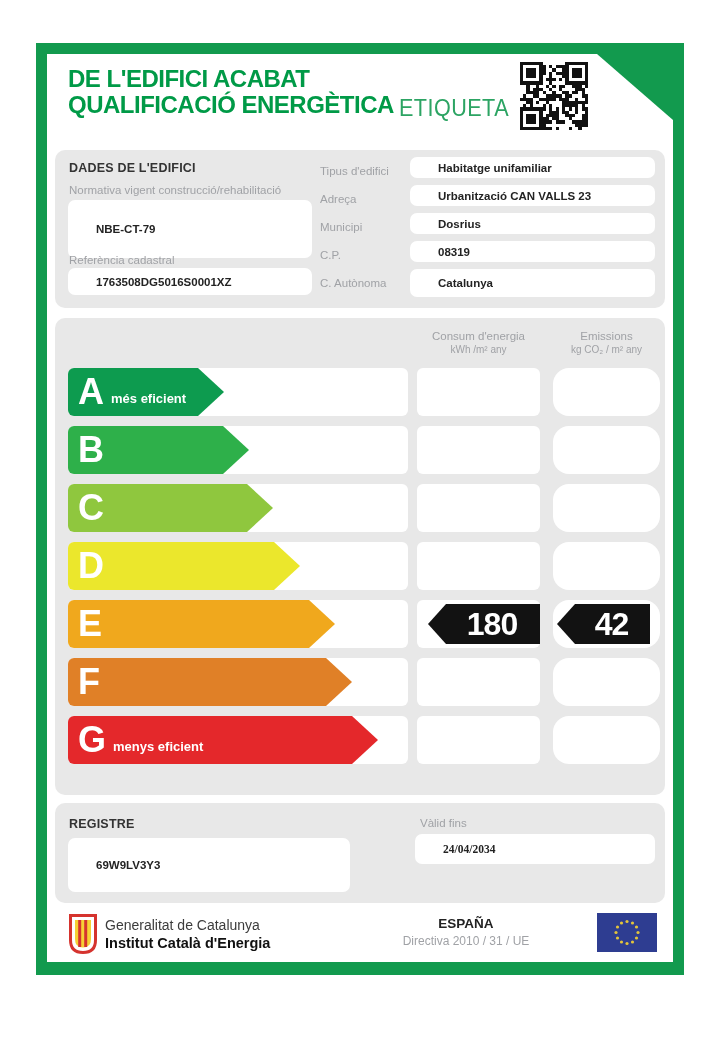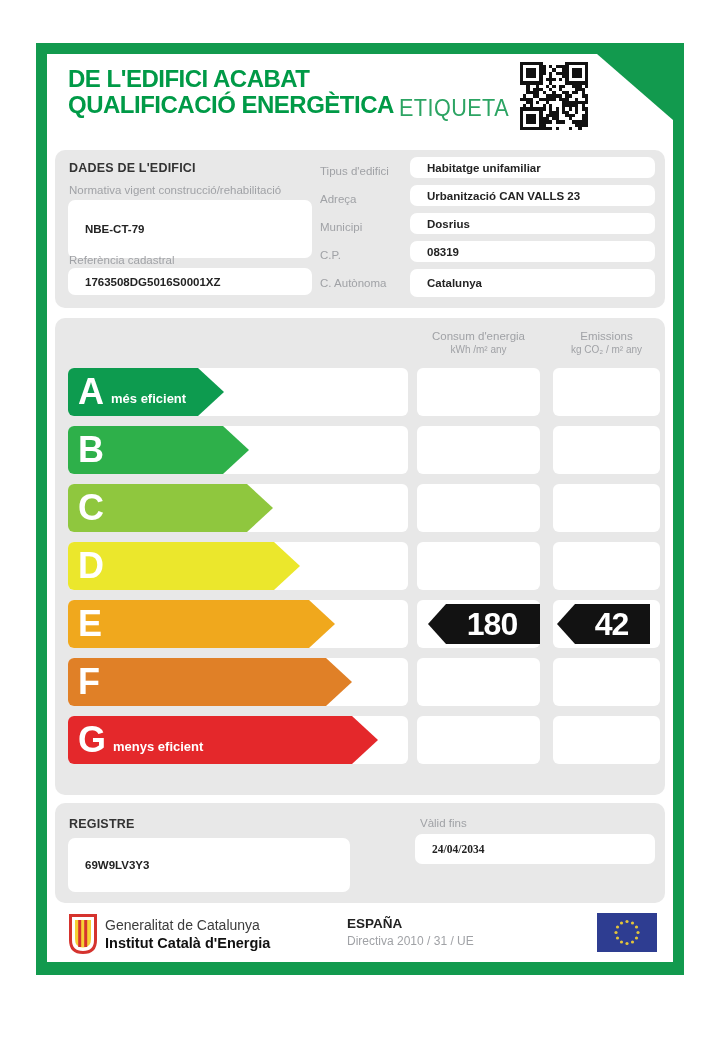--- a/index.html
+++ b/index.html
@@ -28,47 +28,47 @@
             transform:scaleX(0.9);transform-origin:left center;letter-spacing:0.5px;}
   .qr{position:absolute;left:473px;top:8px;width:68px;height:68px;}
   
   .panel{position:absolute;left:8px;width:610px;background:var(--panel-gray);border-radius:10px;}
   .panel-dades{top:96px;height:158px;}
   .panel-escala{top:264px;height:477px;}
   .panel-registre{top:749px;height:100px;}
   .sec-title{position:absolute;font-size:12.5px;font-weight:bold;color:#333;letter-spacing:0.2px;}
   .lbl{position:absolute;font-size:11.5px;color:var(--label-gray);}
   .box{position:absolute;background:#fff;border-radius:7px;display:flex;align-items:center;}
-  .box .val{font-size:11.5px;font-weight:bold;color:var(--value-dark);padding-left:17px;}
+  .box .val{font-size:11.5px;font-weight:bold;color:var(--value-dark);padding-left:28px;}
   
   .colhead{position:absolute;text-align:center;color:var(--label-gray);}
   .colhead .ch1{font-size:11.5px;}
   .colhead .ch2{font-size:10px;margin-top:2px;}
   .scale-rows{position:absolute;left:13px;top:50px;width:592px;}
   .scale-row{position:absolute;left:0;width:592px;height:48px;}
   .track{position:absolute;left:0;top:0;width:340px;height:48px;background:#fff;border-radius:6px;}
   .band-arrow{position:absolute;left:0;top:0;height:48px;border-radius:6px 0 0 6px;
               clip-path:polygon(0 0, calc(100% - 26px) 0, 100% 50%, calc(100% - 26px) 100%, 0 100%);
               display:flex;align-items:center;}
   .band-letter{font-size:36px;font-weight:bold;color:#fff;margin-left:10px;line-height:44px;}
   .band-note{font-size:13px;font-weight:bold;color:#fff;margin-left:7px;margin-top:12px;}
   .cell{position:absolute;top:0;height:48px;background:#fff;border-radius:6px;}
   .cell.c1{left:349px;width:123px;}
-  .cell.c2{left:485px;width:107px;}
+  .cell.c2{left:485px;width:107px;border-radius:16px;}
   .val-arrow{position:absolute;top:4px;height:40px;background:var(--arrow-black);
              clip-path:polygon(18px 0, 100% 0, 100% 100%, 18px 100%, 0 50%);
              color:#fff;font-weight:bold;font-size:32px;line-height:40px;text-align:center;
              padding-left:16px;letter-spacing:-1px;}
   .val-arrow.consum{right:0;width:112px;}
   .val-arrow.emiss{left:4px;width:93px;}
   
   .footer-org{position:absolute;left:58px;top:862px;font-size:14px;color:#3c3c3c;line-height:18px;}
   .footer-org .org2{font-weight:bold;color:#111;font-size:14.5px;}
   .shield{position:absolute;left:22px;top:860px;}
-  .footer-right{position:absolute;left:300px;top:862px;width:238px;text-align:left;}
+  .footer-right{position:absolute;left:300px;top:862px;width:238px;text-align:center;}
   .espana{font-size:13.5px;font-weight:bold;color:#222;}
   .directiva{font-size:12px;color:var(--label-gray);margin-top:3px;}
   .eu-flag{position:absolute;left:550px;top:859px;width:60px;height:39px;}
 </style>
 </head>
 <body>
 
 <div class="canvas">
   <div class="frame">
     <div class="page">

